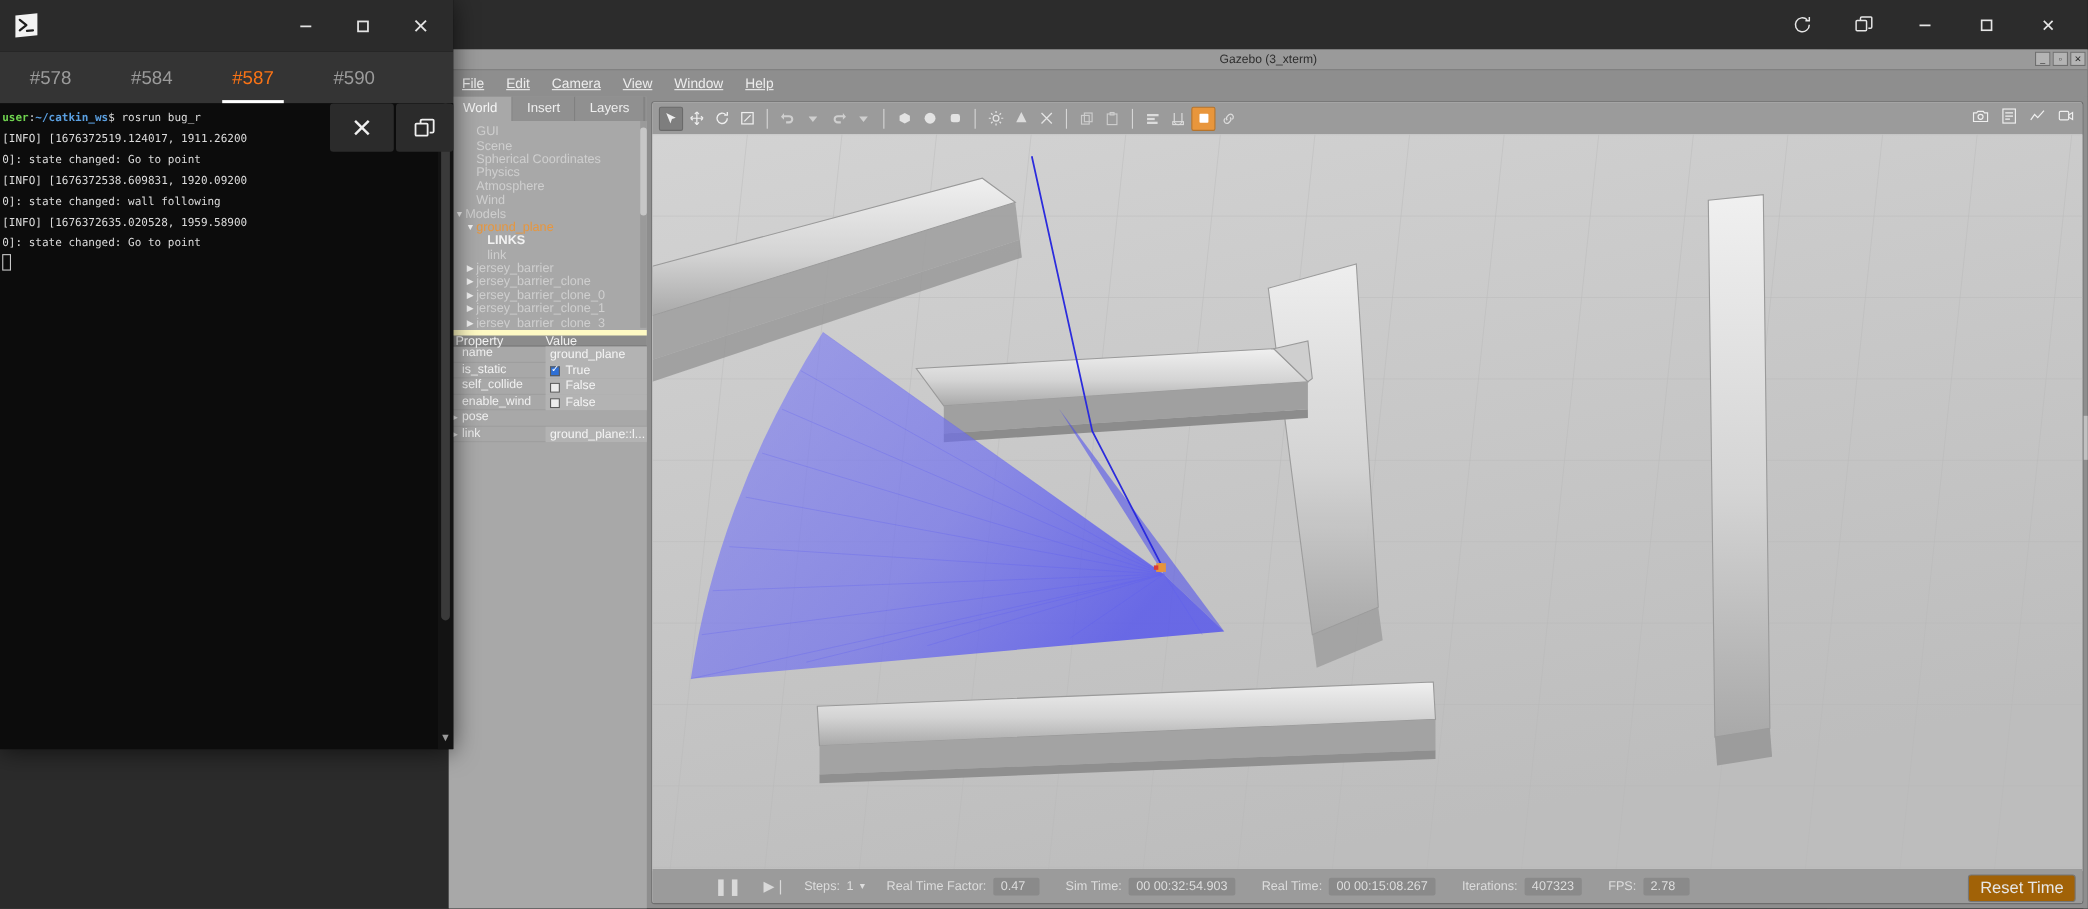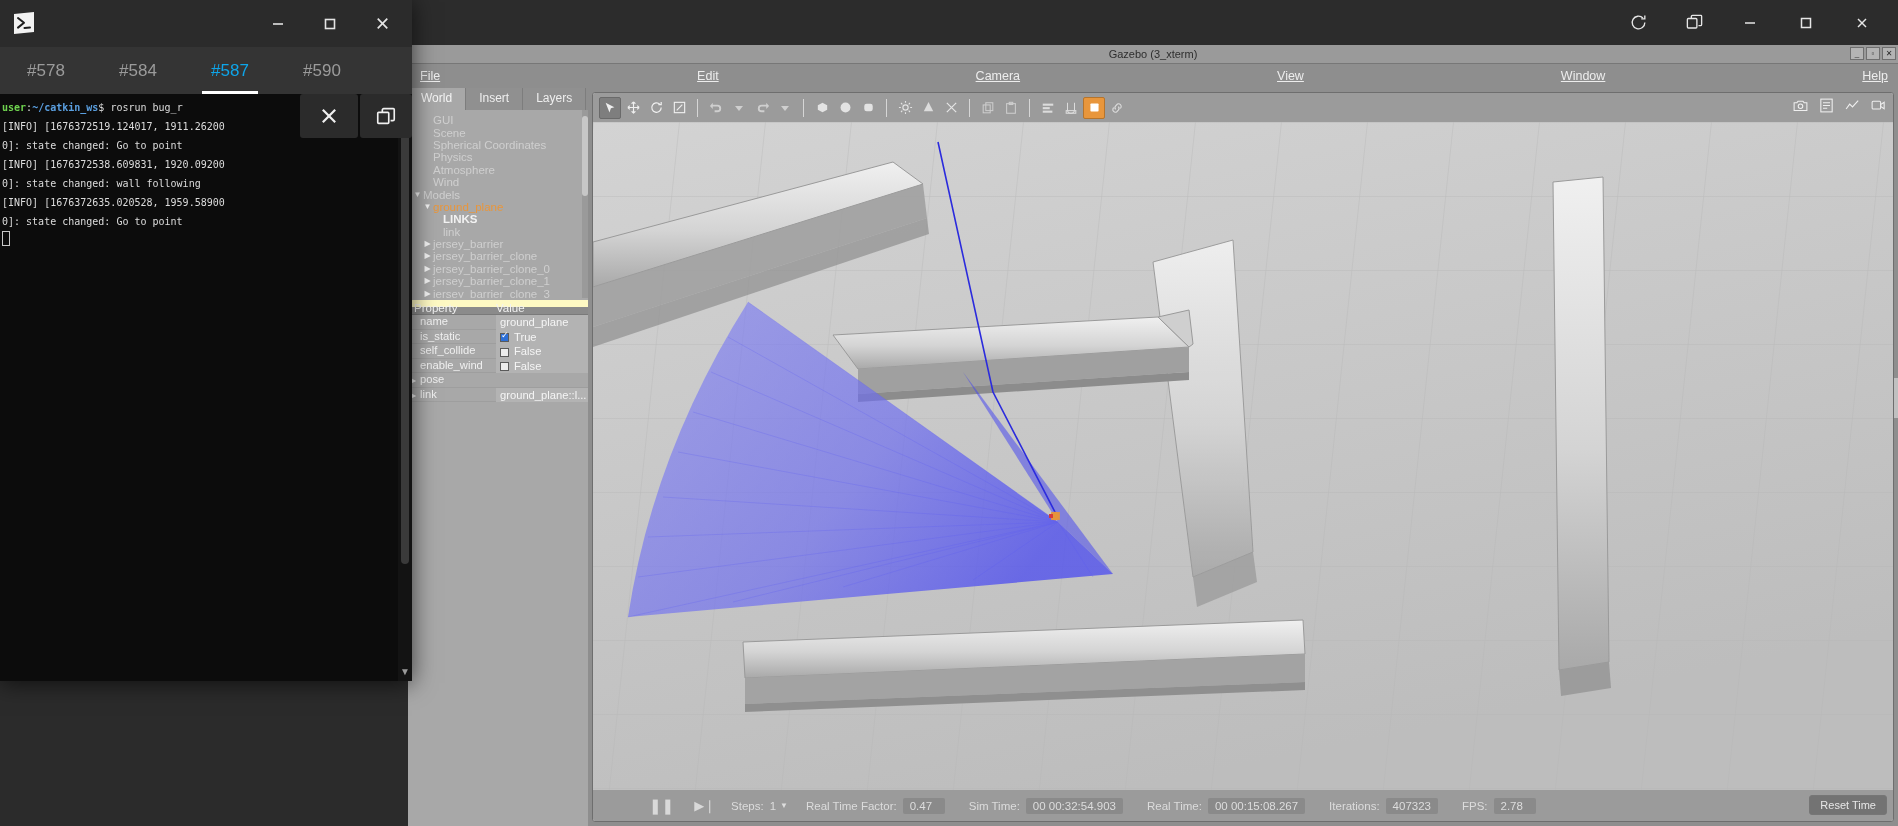--- a/index.html
+++ b/index.html
@@ -44,21 +44,21 @@
   .gz-app-title .wbtns {
     position: absolute; right: 2px; top: 2px; display: flex; gap: 2px;
   }
   .gz-app-title .wbtn {
     width: 14px; height: 13px; background: #b4b4b4; border: 1px solid #6f6f6f;
     font-size: 8px; color: #2b2b2b; display:flex; align-items:center; justify-content:center;
   }
   .gz-menubar {
     position: absolute; left: 0; top: 19px; width: 1490px; height: 24px;
     background: #8e8e8e; display: flex; align-items: center; padding-left: 2px;
-    font-size: 12.5px; color: #ededed; justify-content: space-between;
+    font-size: 12.5px; color: #ededed;
   }
   .gz-menubar .mi { padding: 3px 10px; }
   .gz-menubar .mi u { text-decoration: underline; }
 
   
   .gz-left {
     position: absolute; left: 0; top: 43px; width: 180px; height: 738px;
     background: #a8a8a8;
   }
   .gz-tabs { display: flex; height: 22px; background: #8e8e8e; }
@@ -85,21 +85,21 @@
   .tree-scroll {
     position: absolute; right: 0; top: 22px; width: 6px; height: 188px; background: #9a9a9a;
   }
   .tree-scroll i {
     display: block; position: absolute; top: 6px; left: 0; width: 6px; height: 80px;
     background: #c7c7c7; border-radius: 3px;
   }
   .prop-head {
     position: absolute; top: 212px; left: 0; width: 180px; height: 15px;
     background: #8b8b8b; display: flex; font-size: 11.5px; color: #f2f2f2;
-    align-items: flex-end; border-top: 7px solid #fef9c3; border-bottom: 1px solid #7a7a7a;
+    align-items: flex-start; border-top: 5px solid #fef9c3; border-bottom: 1px solid #7a7a7a;
   }
   .prop-head span:first-child { width: 88px; padding-left: 6px; }
   .prop-rows { position: absolute; top: 227px; left: 0; width: 180px; }
   .prop-row {
     display: flex; height: 14.5px; align-items: flex-start;
     font-size: 11.2px; color: #f0f0f0; border-bottom: 1px solid #9e9e9e;
   }
   .prop-row .k { width: 88px; padding-left: 12px; white-space: nowrap; overflow: hidden; }
   .prop-row .v {
     width: 92px; padding-left: 4px; background: #b3b3b3; height: 14.5px;
@@ -152,22 +152,22 @@
     font-size: 11.5px; color: #ddd; padding-left: 56px; gap: 0;
   }
   .simbar .pp { color: #d9d9d9; font-size: 15px; margin-right: 20px; }
   .simbar .lbl { color: #dcdcdc; margin-right: 6px; }
   .simbar .fld {
     background: #8a8a8a; color: #dddddd; padding: 2px 7px; border-radius: 2px;
     min-width: 42px; margin-right: 24px;
   }
   .simbar .caret { font-size: 8px; margin: 0 18px 0 4px; color: #ddd; }
   .reset-btn {
-    position: absolute; right: 8px; top: 5px; background: #737373; color: #e7e7e7;
-    border: 1px solid #767676; border-radius: 3px; padding: 3px 10px; font-size: 11px;
+    position: absolute; right: 8px; top: 5px; background: #a16207; color: #e7e7e7;
+    border: 1px solid #767676; border-radius: 3px; padding: 3px 10px; font-size: 15px;
   }
 
   
   .gz-rightbar {
     position: absolute; right: 0; top: 43px; width: 4px; height: 738px; background: #8e8e8e;
   }
   .gz-rightbar i {
     position: absolute; top: 290px; left: 0; width: 4px; height: 40px; background: #c0c0c0;
   }
 
@@ -190,21 +190,21 @@
   }
 
   .term-tabs {
     position: absolute; left: 0; top: 47px; width: 412px; height: 47px;
     background: #343434; display: flex; align-items: center;
   }
   .t-tab {
     width: 92px; height: 47px; display: flex; align-items: center; justify-content: center;
     font-size: 17px; color: #9b9b9b; position: relative;
   }
-  .t-tab.active { color: #0ea5e9; }
+  .t-tab.active { color: #f97316; }
   .t-tab.active:after {
     content: ""; position: absolute; left: 18px; right: 18px; bottom: 0; height: 3px;
     background: #ffffff;
   }
 
   .term-body {
     position: absolute; left: 0; top: 94px; width: 412px; height: 587px;
     background: #0c0c0c; padding: 4px 0 0 2px; overflow: hidden;
   }
   .term-line {

